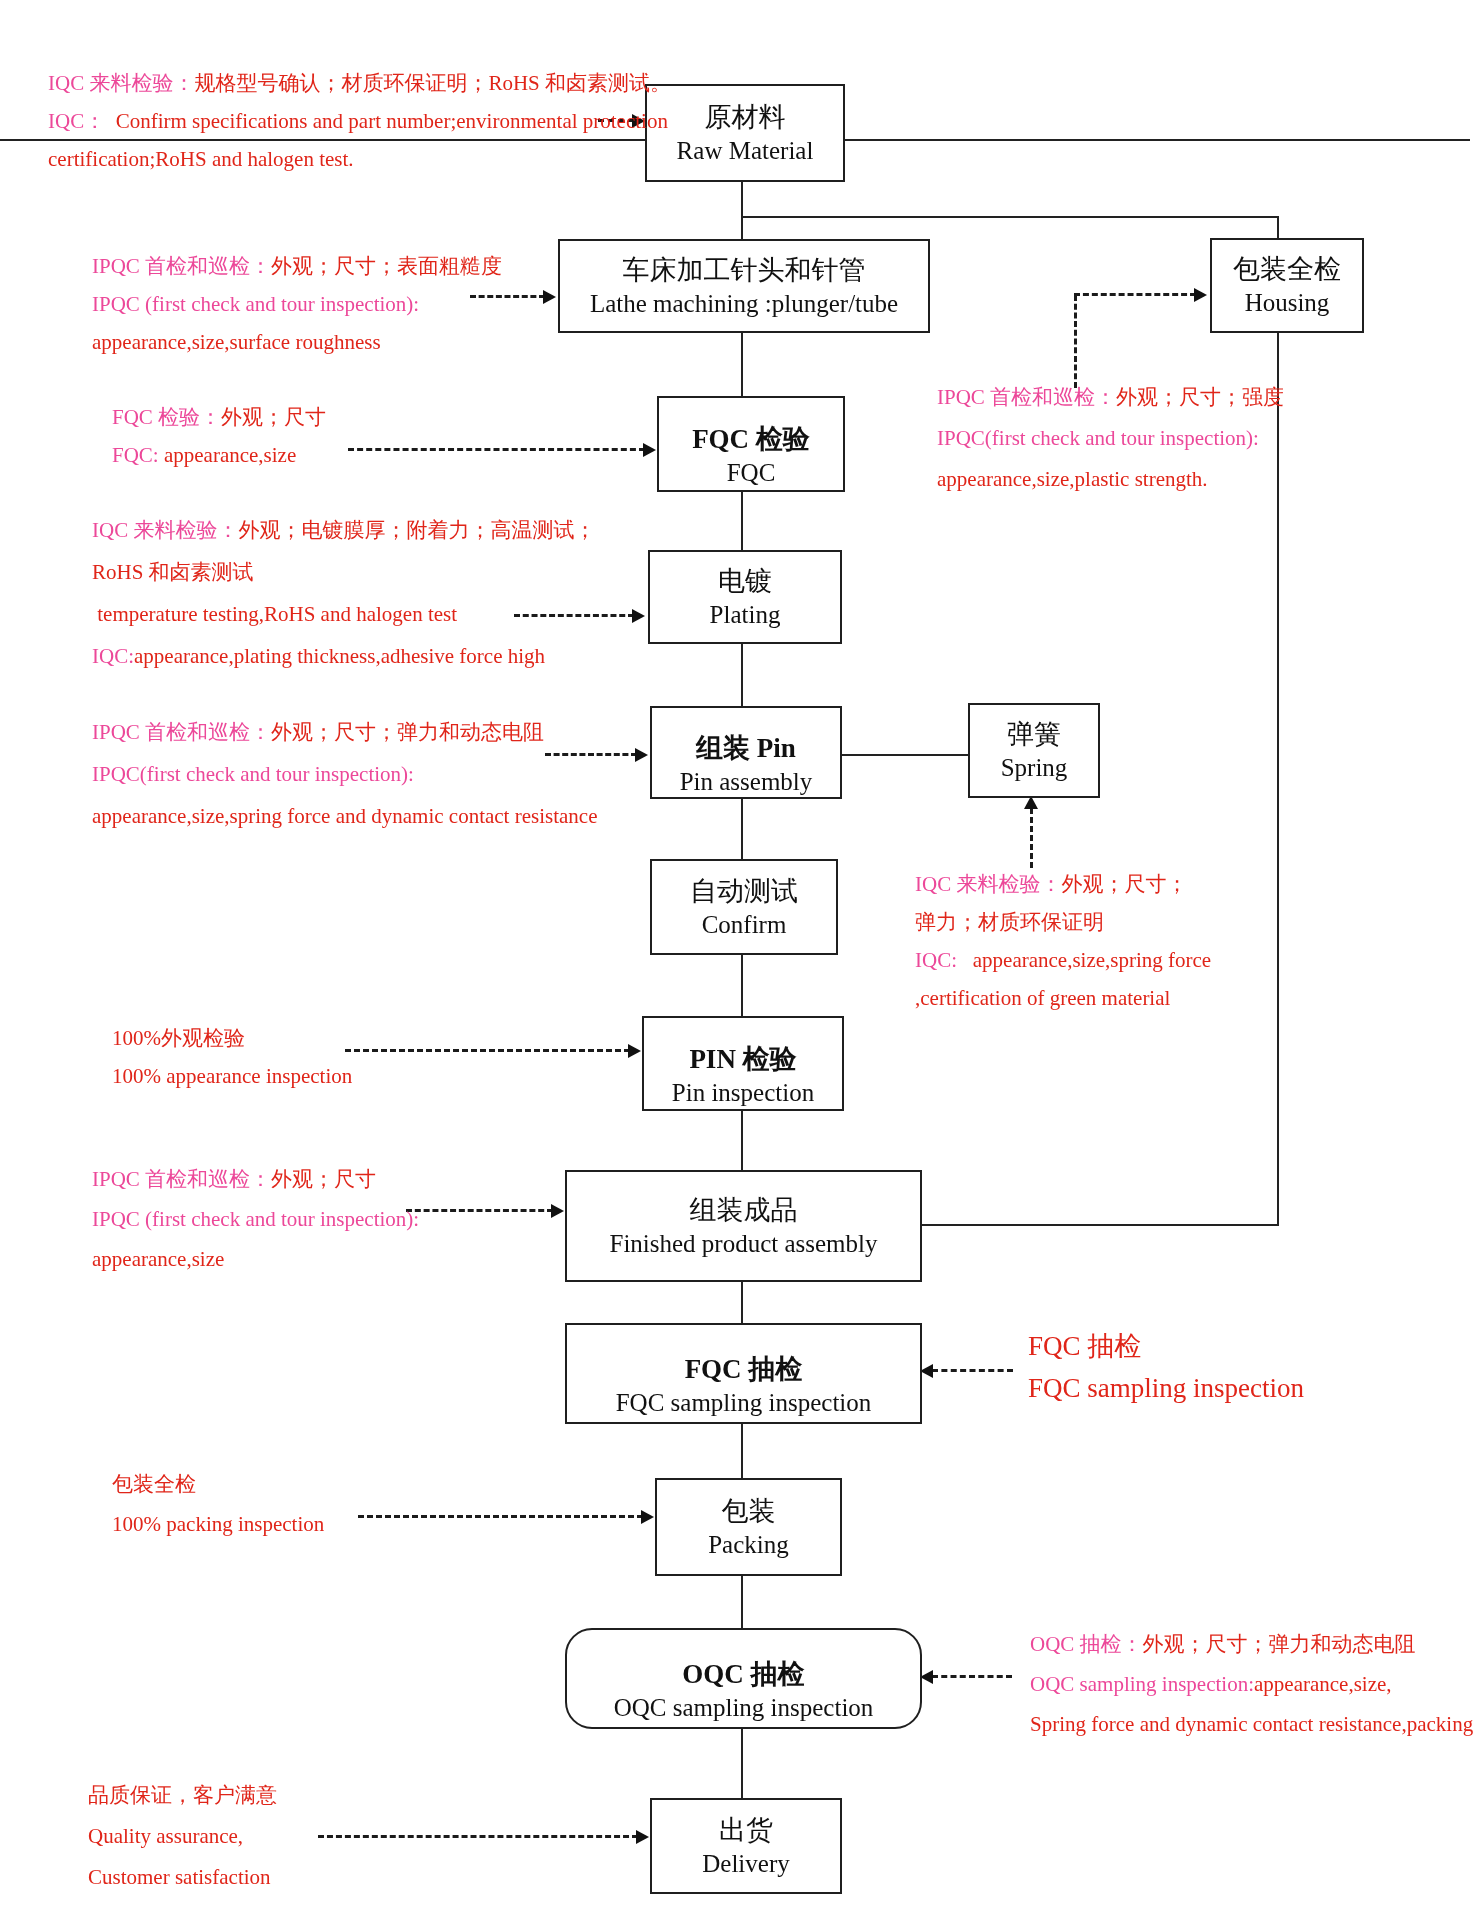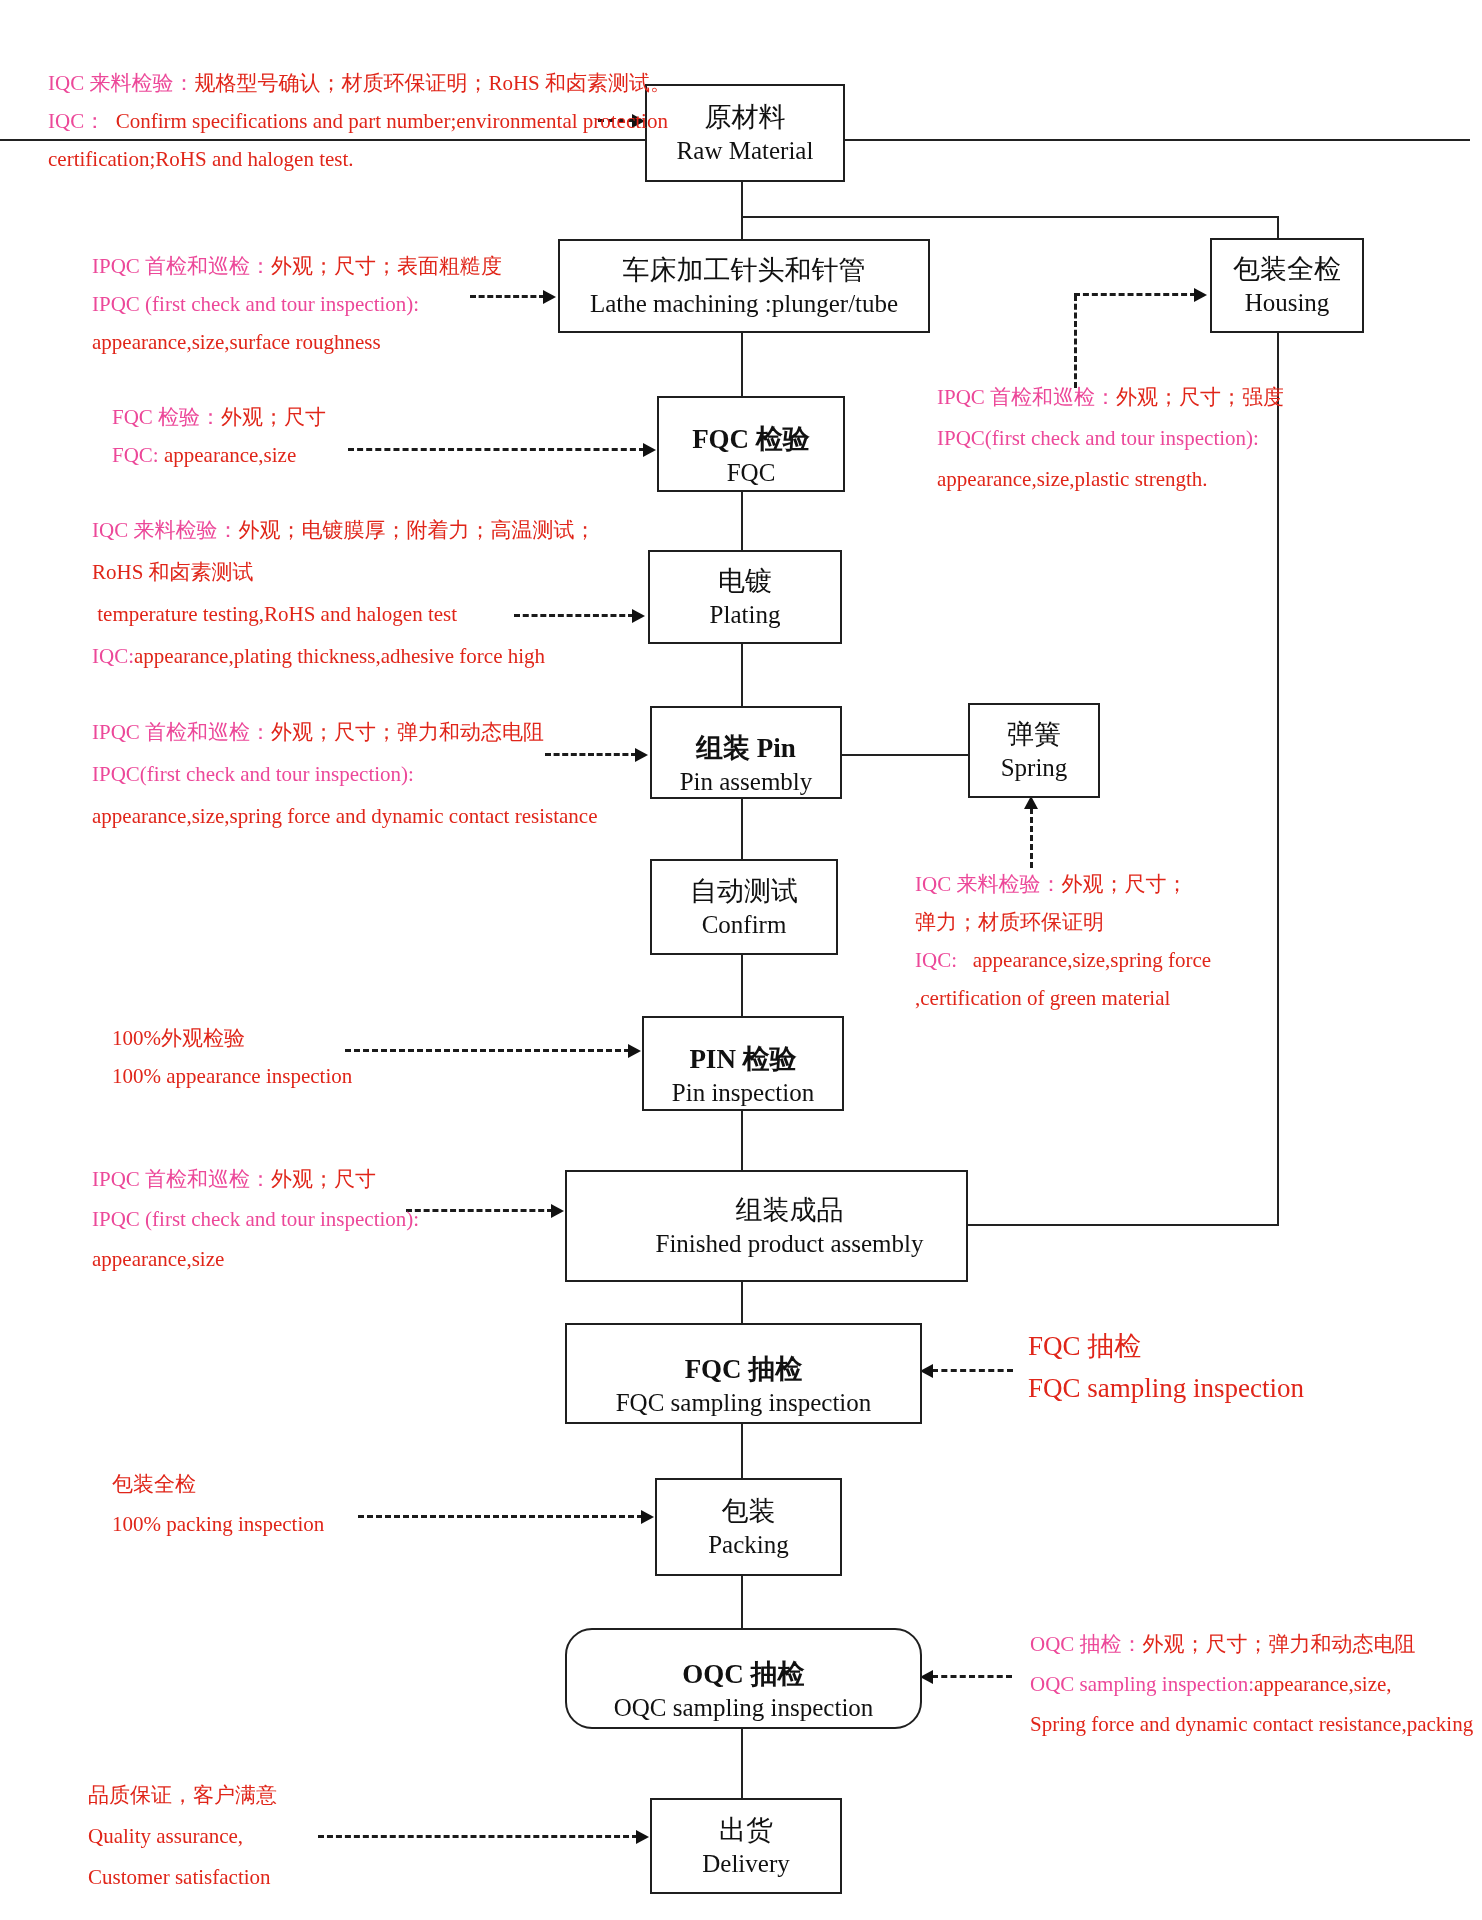--- a/index.html
+++ b/index.html
@@ -126,21 +126,21 @@
     <span class="en">Spring</span>
   </div>
   <div class="box" style="left:650px;top:859px;width:184px;height:92px;">
     <span class="zh">自动测试</span>
     <span class="en">Confirm</span>
   </div>
   <div class="box" style="left:642px;top:1016px;width:198px;height:91px;">
     <span class="zh b">PIN 检验</span>
     <span class="en">Pin inspection</span>
   </div>
-  <div class="box" style="left:565px;top:1170px;width:353px;height:108px;padding-left:46px;">
+  <div class="box" style="left:565px;top:1170px;width:353px;height:108px;">
     <span class="zh">组装成品</span>
     <span class="en">Finished product assembly</span>
   </div>
   <div class="box" style="left:565px;top:1323px;width:353px;height:97px;">
     <span class="zh b">FQC 抽检</span>
     <span class="en">FQC sampling inspection</span>
   </div>
   <div class="box" style="left:655px;top:1478px;width:183px;height:94px;">
     <span class="zh">包装</span>
     <span class="en">Packing</span>

